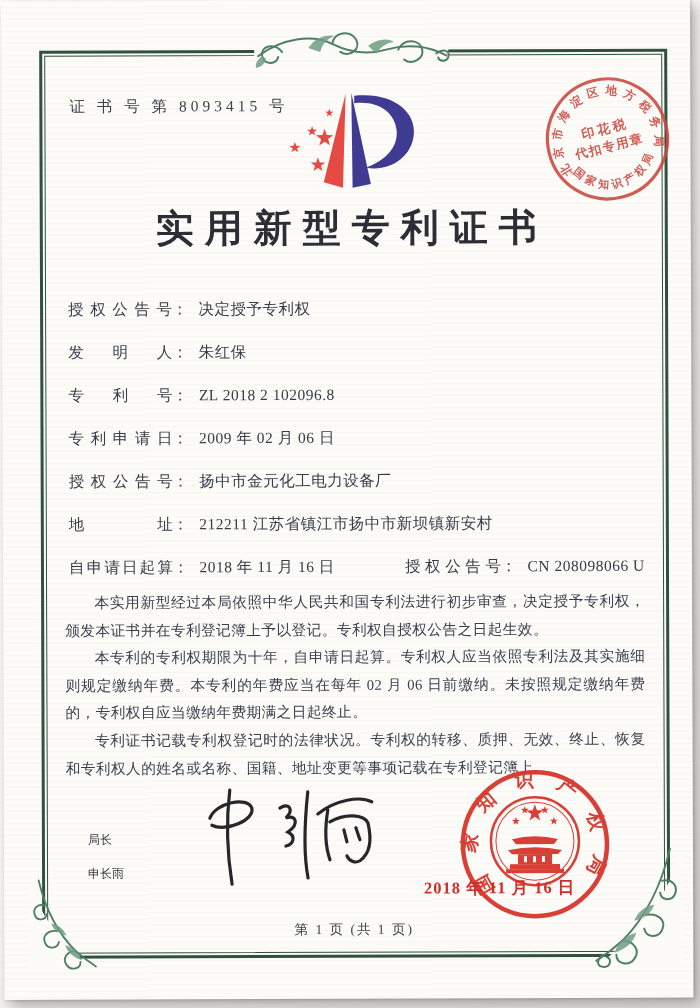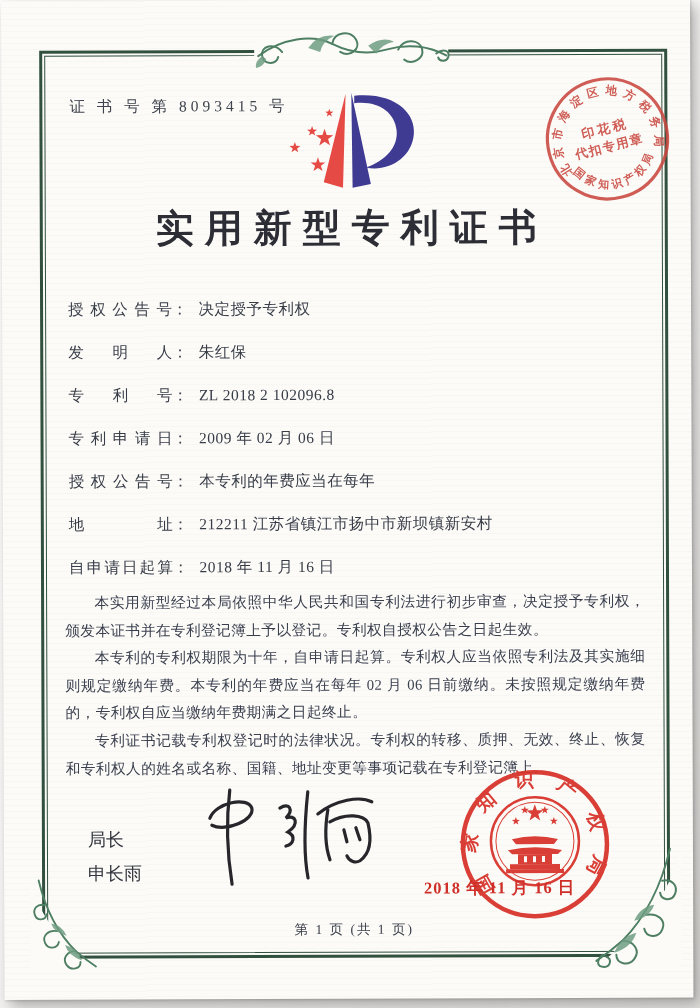--- a/index.html
+++ b/index.html
@@ -20,21 +20,21 @@
   .fields{position:absolute;left:66px;top:299px;width:575px;color:#373c47;font-size:15.5px;}
   .frow{height:43px;position:relative;white-space:nowrap;}
   .flabel{display:inline-block;width:104px;text-align:justify;text-align-last:justify;}
   .fcolon{display:inline-block;}
   .fvalue{margin-left:11px;letter-spacing:.5px;}
   .grantpair{position:absolute;left:336px;top:0;}
   .grantpair .flabel{width:96px;}
   .paras{position:absolute;left:62px;top:589px;width:580px;color:#3a3f4e;
     font-size:14.7px;line-height:27.6px;text-align:justify;letter-spacing:.4px;}
   .paras p{margin:0;text-indent:2em;}
-  .officer{position:absolute;left:84px;top:822px;color:#33363e;font-size:18px;line-height:34px;}
+  .officer{position:absolute;left:84px;top:822px;color:#33363e;font-size:12px;line-height:34px;}
   .signature{position:absolute;left:192px;top:778px;}
   .seal-tax{position:absolute;left:540px;top:74px;transform:rotate(-14deg);opacity:.88;}
   .seal-cnipa{position:absolute;left:444px;top:758px;opacity:.95;}
   .seal-date{position:absolute;left:420px;top:878px;font-size:16.5px;color:#cf2f28;
     letter-spacing:1px;font-weight:600;}
   .footer{position:absolute;left:0;top:921px;width:700px;text-align:center;
     font-size:13.5px;color:#3c414b;letter-spacing:2px;}
   .orn{position:absolute;}
   svg{display:block;}
 </style>
@@ -125,27 +125,30 @@
     <div class="frow">
       <span class="flabel">发明人</span><span class="fcolon">：</span><span class="fvalue">朱红保</span>
     </div>
     <div class="frow">
       <span class="flabel">专利号</span><span class="fcolon">：</span><span class="fvalue">ZL 2018 2 102096.8</span>
     </div>
     <div class="frow">
       <span class="flabel">专利申请日</span><span class="fcolon">：</span><span class="fvalue">2009 年 02 月 06 日</span>
     </div>
     <div class="frow">
-      <span class="flabel">授权公告号</span><span class="fcolon">：</span><span class="fvalue">本专利的年费应当在每年</span>
+      <span class="flabel">授权公告号</span><span class="fcolon">：</span><span class="fvalue">扬中市金元化工电力设备厂</span>
     </div>
     <div class="frow">
       <span class="flabel">地址</span><span class="fcolon">：</span><span class="fvalue">212211 江苏省镇江市扬中市新坝镇新安村</span>
     </div>
     <div class="frow">
       <span class="flabel">自申请日起算</span><span class="fcolon">：</span><span class="fvalue">2018 年 11 月 16 日</span>
+      <span class="grantpair">
+        <span class="flabel">授权公告号</span><span class="fcolon">：</span><span class="fvalue">CN 208098066 U</span>
+      </span>
     </div>
   </div>
 
   <div class="paras">
     <p>本实用新型经过本局依照中华人民共和国专利法进行初步审查，决定授予专利权，颁发本证书并在专利登记簿上予以登记。专利权自授权公告之日起生效。</p>
     <p>本专利的专利权期限为十年，自申请日起算。专利权人应当依照专利法及其实施细则规定缴纳年费。本专利的年费应当在每年 02 月 06 日前缴纳。未按照规定缴纳年费的，专利权自应当缴纳年费期满之日起终止。</p>
     <p>专利证书记载专利权登记时的法律状况。专利权的转移、质押、无效、终止、恢复和专利权人的姓名或名称、国籍、地址变更等事项记载在专利登记簿上。</p>
   </div>
 
   <div class="officer">

